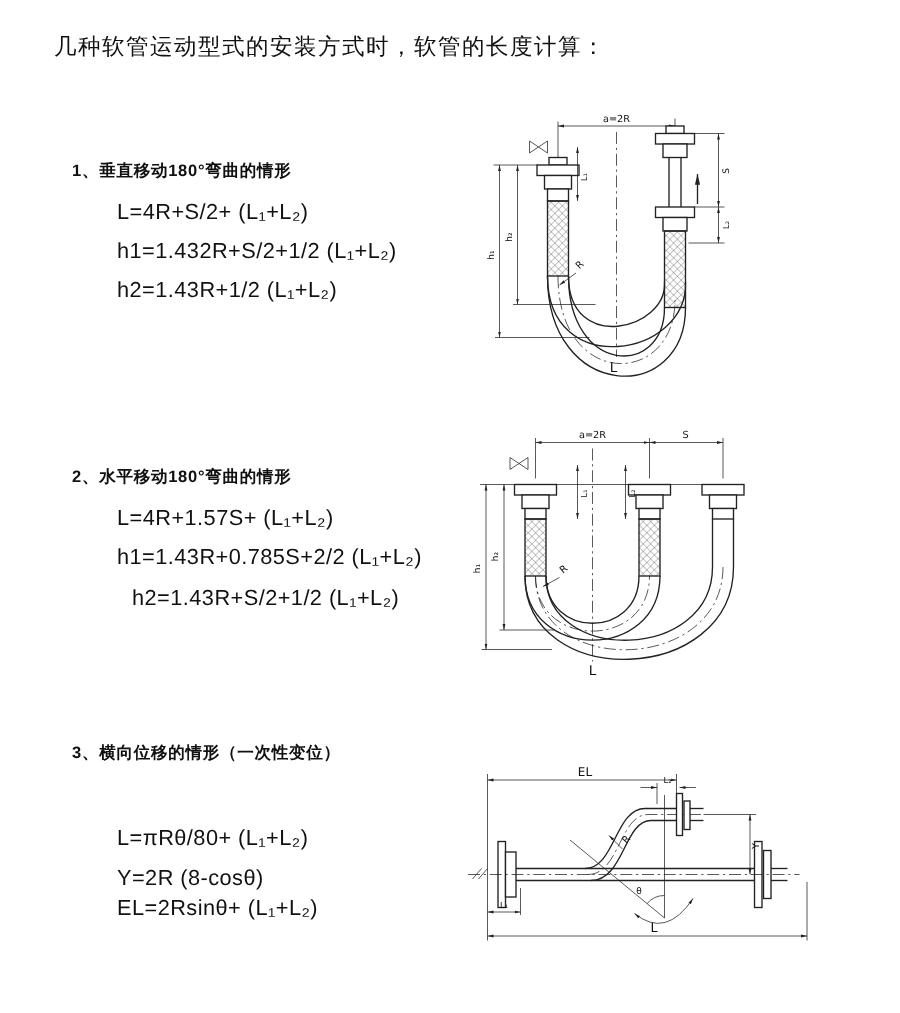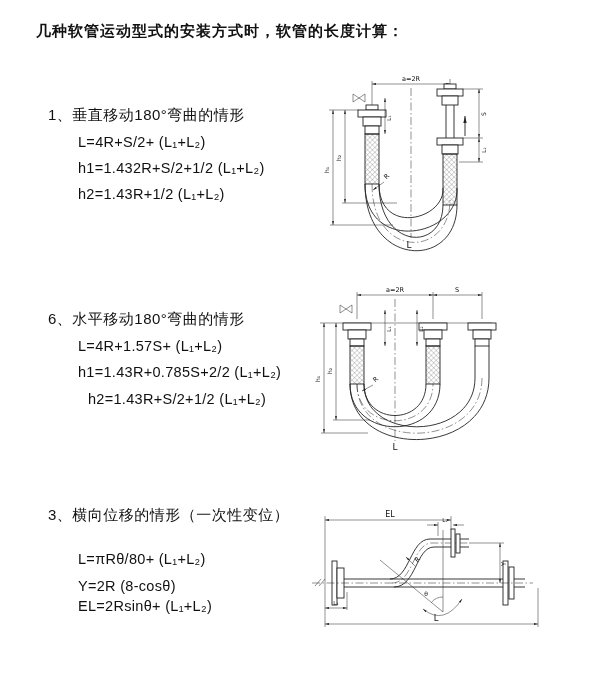--- a/index.html
+++ b/index.html
@@ -2,22 +2,22 @@
 <html><head>
 <meta charset="utf-8">
 <style>
   html,body{margin:0;padding:0;}
   body{
     width:600px;height:675px;position:relative;background:#ffffff;
     font-family:"Liberation Sans","DejaVu Sans",sans-serif;color:#111;
     overflow:hidden;
   }
   .abs{position:absolute;white-space:nowrap;}
-  .title{left:36px;top:22px;font-size:15px;font-weight:bold;letter-spacing:1px;}
-  .sec-head{font-size:15px;font-weight:normal;letter-spacing:0.5px;}
+  .title{left:36px;top:22px;font-size:15px;font-weight:normal;letter-spacing:1px;}
+  .sec-head{font-size:11px;font-weight:bold;letter-spacing:0.5px;}
   .formula{font-size:14.5px;letter-spacing:0.3px;text-align:center;}
   svg{position:absolute;overflow:visible;}
   .ln{fill:none;stroke:#222;stroke-width:0.9;}
   .thin{fill:none;stroke:#222;stroke-width:0.5;}
   .cl{fill:none;stroke:#222;stroke-width:0.5;stroke-dasharray:8 2.5 1.5 2.5;}
   .fr{fill:#fff;stroke:#222;stroke-width:0.9;}
   .hr{fill:url(#hx);stroke:#222;stroke-width:0.9;}
   .dtext{font-family:"DejaVu Sans",sans-serif;fill:#111;}
 </style>
 </head>
@@ -34,26 +34,26 @@
   </defs>
 </svg>
 
 <div class="abs title">几种软管运动型式的安装方式时，软管的长度计算：</div>
 
 <div class="abs sec-head" style="left:48px;top:106px">1、垂直移动180°弯曲的情形</div>
 <div class="abs formula" style="left:78px;top:134px">L=4R+S/2+ (L₁+L₂)</div>
 <div class="abs formula" style="left:78px;top:160px">h1=1.432R+S/2+1/2 (L₁+L₂)</div>
 <div class="abs formula" style="left:78px;top:186px">h2=1.43R+1/2 (L₁+L₂)</div>
 
-<div class="abs sec-head" style="left:48px;top:310px">6、水平移动180°弯曲的情形</div>
+<div class="abs sec-head" style="left:48px;top:310px">2、水平移动180°弯曲的情形</div>
 <div class="abs formula" style="left:78px;top:338px">L=4R+1.57S+ (L₁+L₂)</div>
 <div class="abs formula" style="left:78px;top:364px">h1=1.43R+0.785S+2/2 (L₁+L₂)</div>
 <div class="abs formula" style="left:88px;top:391px">h2=1.43R+S/2+1/2 (L₁+L₂)</div>
 
-<div class="abs sec-head" style="left:48px;top:506px">3、横向位移的情形（一次性变位）</div>
+<div class="abs sec-head" style="left:48px;top:494px">3、横向位移的情形（一次性变位）</div>
 <div class="abs formula" style="left:78px;top:551px">L=πRθ/80+ (L₁+L₂)</div>
 <div class="abs formula" style="left:78px;top:578px">Y=2R (8-cosθ)</div>
 <div class="abs formula" style="left:78px;top:598px">EL=2Rsinθ+ (L₁+L₂)</div>
 
 <svg width="250" height="196" viewBox="0 0 250 196" style="left:313px;top:70px">
 
   <line x1="98" y1="18" x2="98" y2="168" class="cl"></line>
 
   <g>
     <line x1="59" y1="36" x2="59" y2="11" class="thin"></line>

